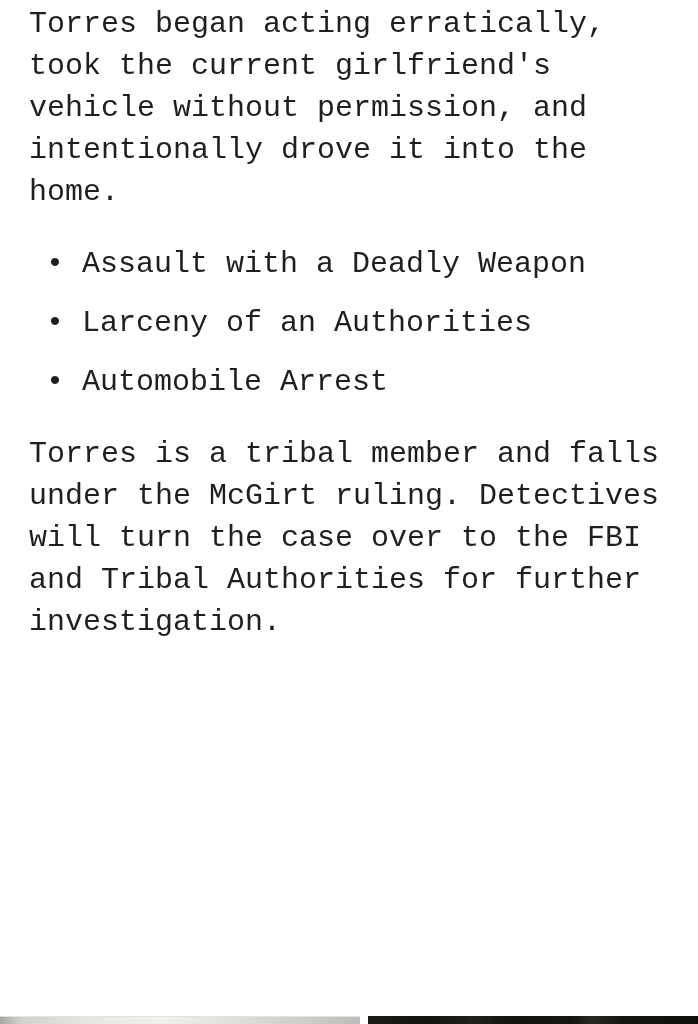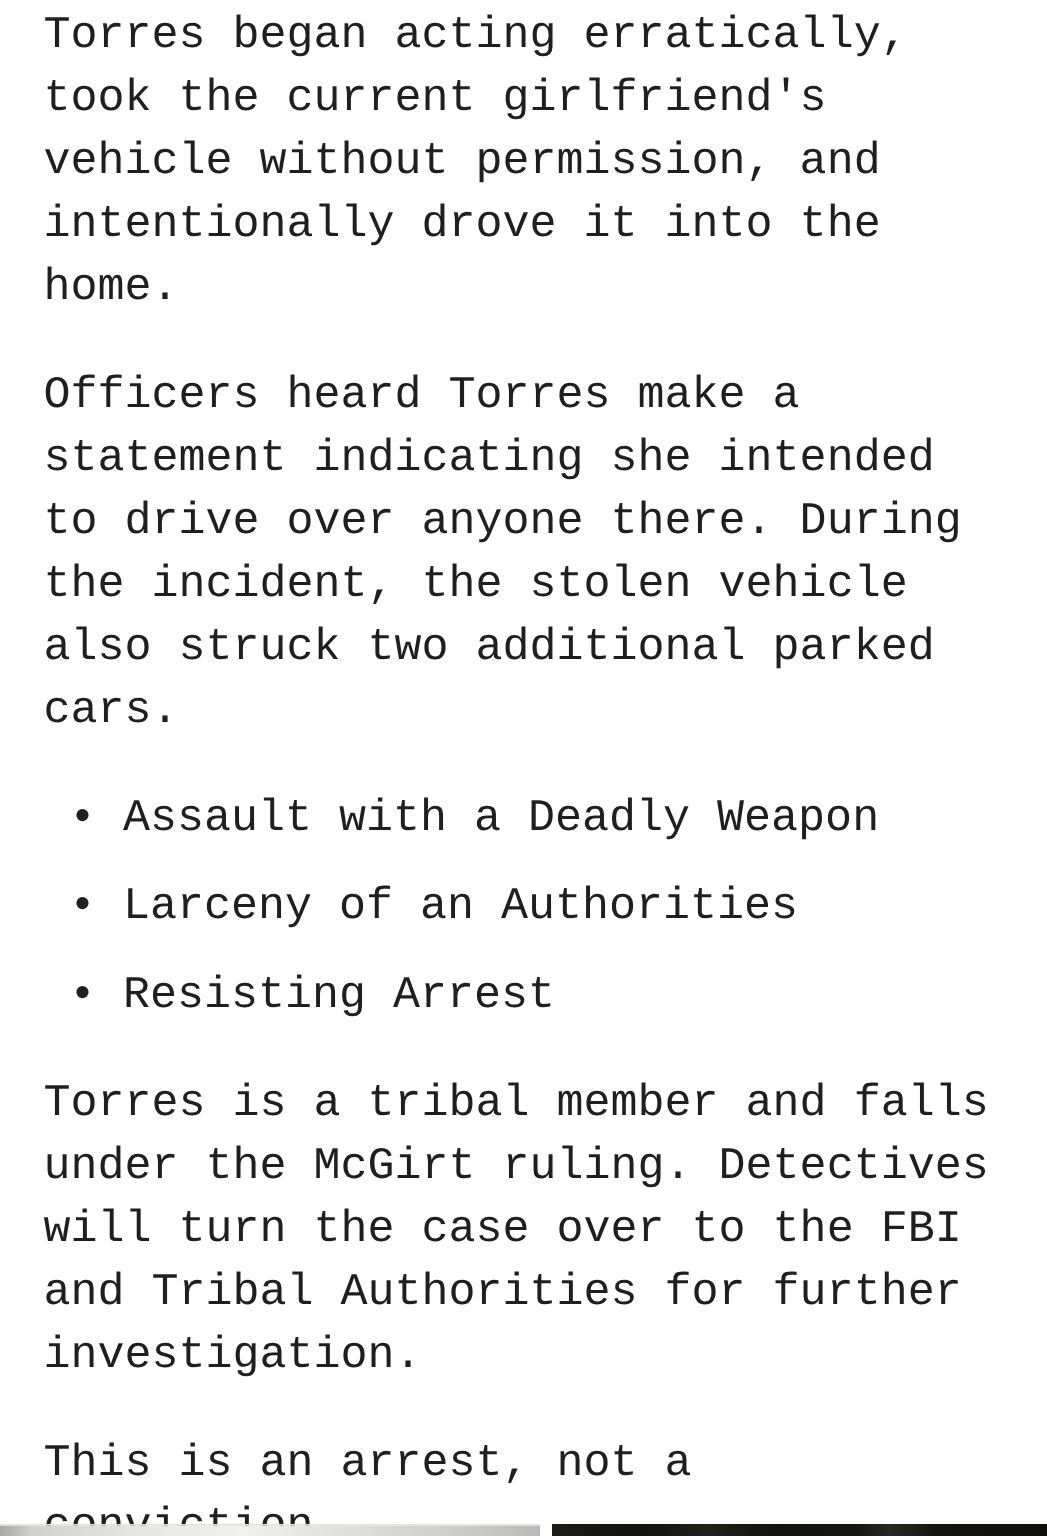--- a/index.html
+++ b/index.html
@@ -71,32 +71,30 @@
 </style>
 </head>
 <body>
 
 <div id="screen">
 
   <div class="post-body">
 
     <p>Torres began acting erratically, took the current girlfriend's vehicle without permission, and intentionally drove it into the home.</p>
 
-    <p>Officers heard Torres make a statement indicating she intended to drive over anyone there. During the incident, the stolen vehicle also struck two additional parked cars.</p>
 
 
     <div class="charges">
       <div class="charge-item">• Assault with a Deadly Weapon</div>
       <div class="charge-item">• Larceny of an Authorities</div>
-      <div class="charge-item">• Resisting Arrest</div>
+      <div class="charge-item">• Automobile Arrest</div>
     </div>
 
     <p>Torres is a tribal member and falls under the McGirt ruling. Detectives will turn the case over to the FBI and Tribal Authorities for further investigation.</p>
 
-    <p>This is an arrest, not a conviction.</p>
 
   </div>
 
   <div class="photo-strip">
     <div class="photo-left"></div>
     <div class="photo-right"></div>
   </div>
 
 </div>
 

